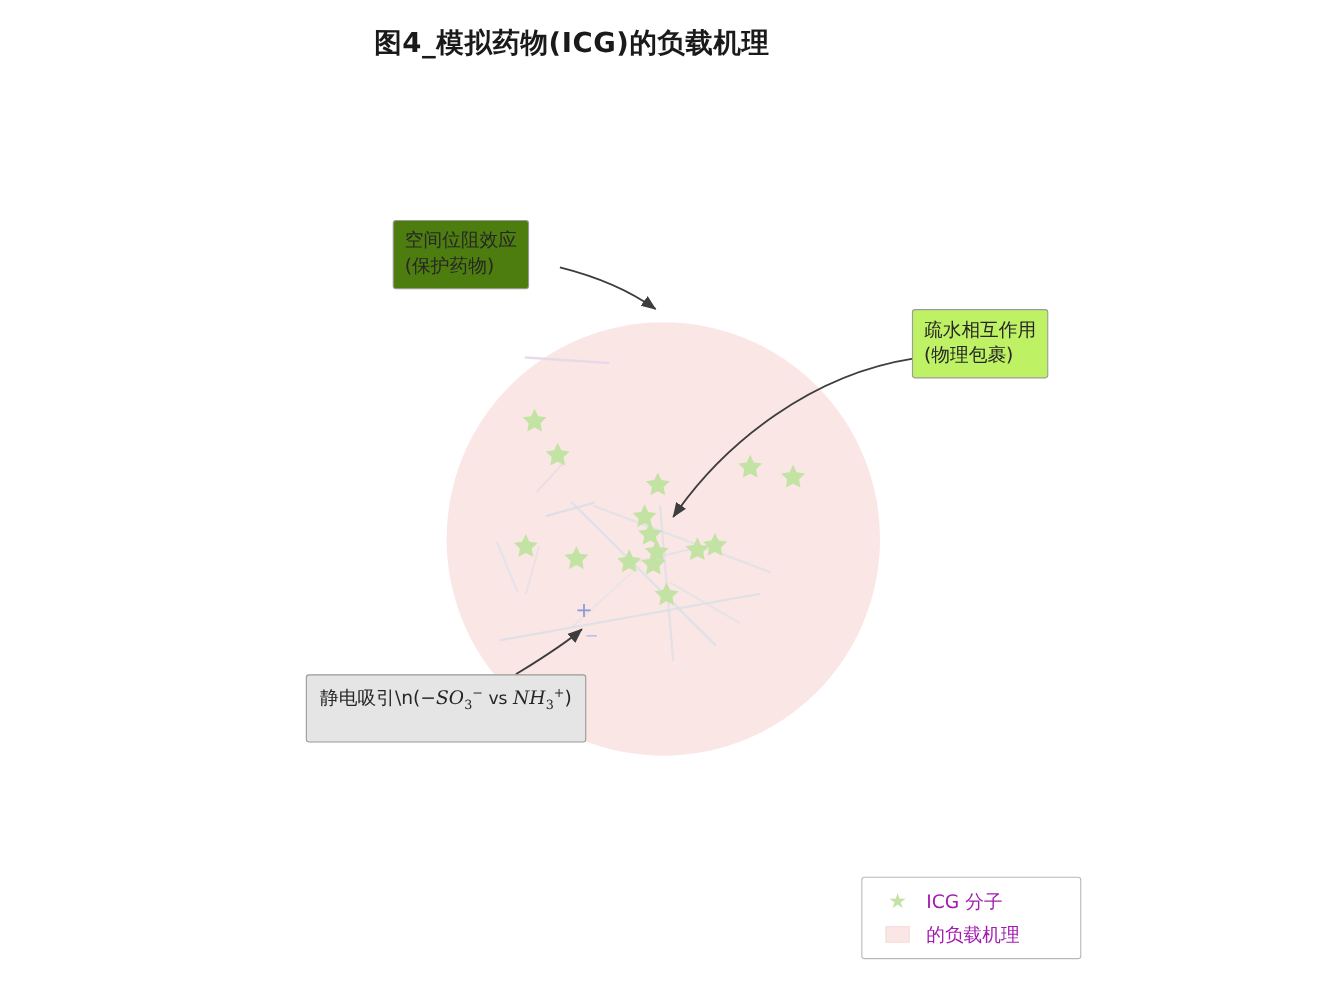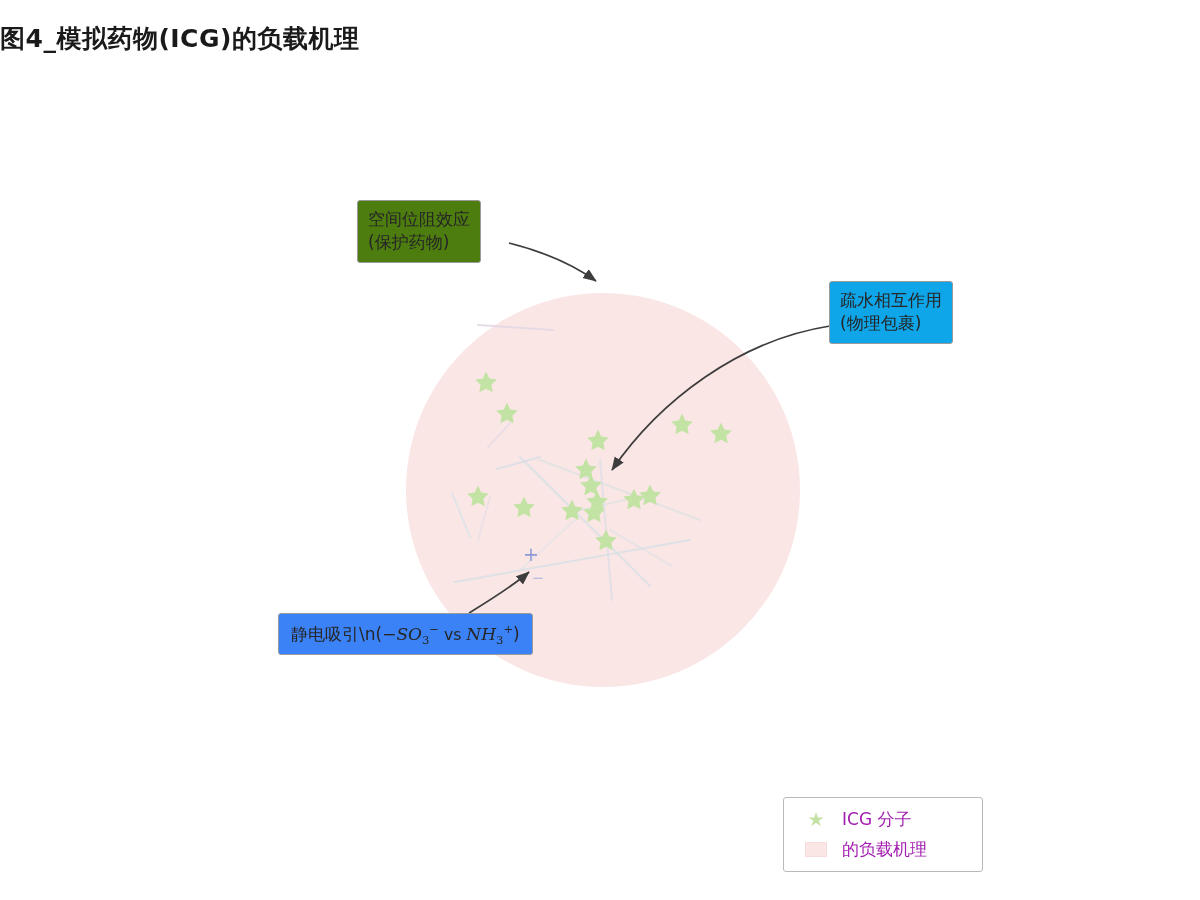--- a/index.html
+++ b/index.html
@@ -13,21 +13,21 @@
     height: 900px;
     background: #ffffff;
     font-family: "DejaVu Sans", "Liberation Sans", sans-serif;
     overflow: hidden;
   }
   #title {
     position: absolute;
     top: 22px;
     left: 0;
     width: 1040px;
-    text-align: left;
+    text-align: center;
     font-size: 25px;
     font-weight: bold;
     color: #1a1a1a;
     letter-spacing: 0.5px;
   }
   .svg-layer {
     position: absolute;
     top: 0;
     left: 0;
     width: 1200px;
@@ -45,27 +45,27 @@
     white-space: pre;
   }
   #anno-steric {
     left: 357px;
     top: 200px;
     background: #4d7c0f;
   }
   #anno-hydrophobic {
     left: 829px;
     top: 281px;
-    background: #0ea5e9;
+    background: #bef264;
   }
   #anno-electro {
     left: 278px;
     top: 613px;
-    background: #3b82f6;
-    padding: 8px 12px 5px 12px;
+    background: #e5e5e5;
+    padding: 8px 12px 25px 12px;
   }
   .mathv {
     font-style: italic;
     font-family: "DejaVu Serif", "Liberation Serif", serif;
   }
   .mathv sub, .mathv sup {
     font-style: normal;
     font-size: 0.68em;
   }
   .vs {

